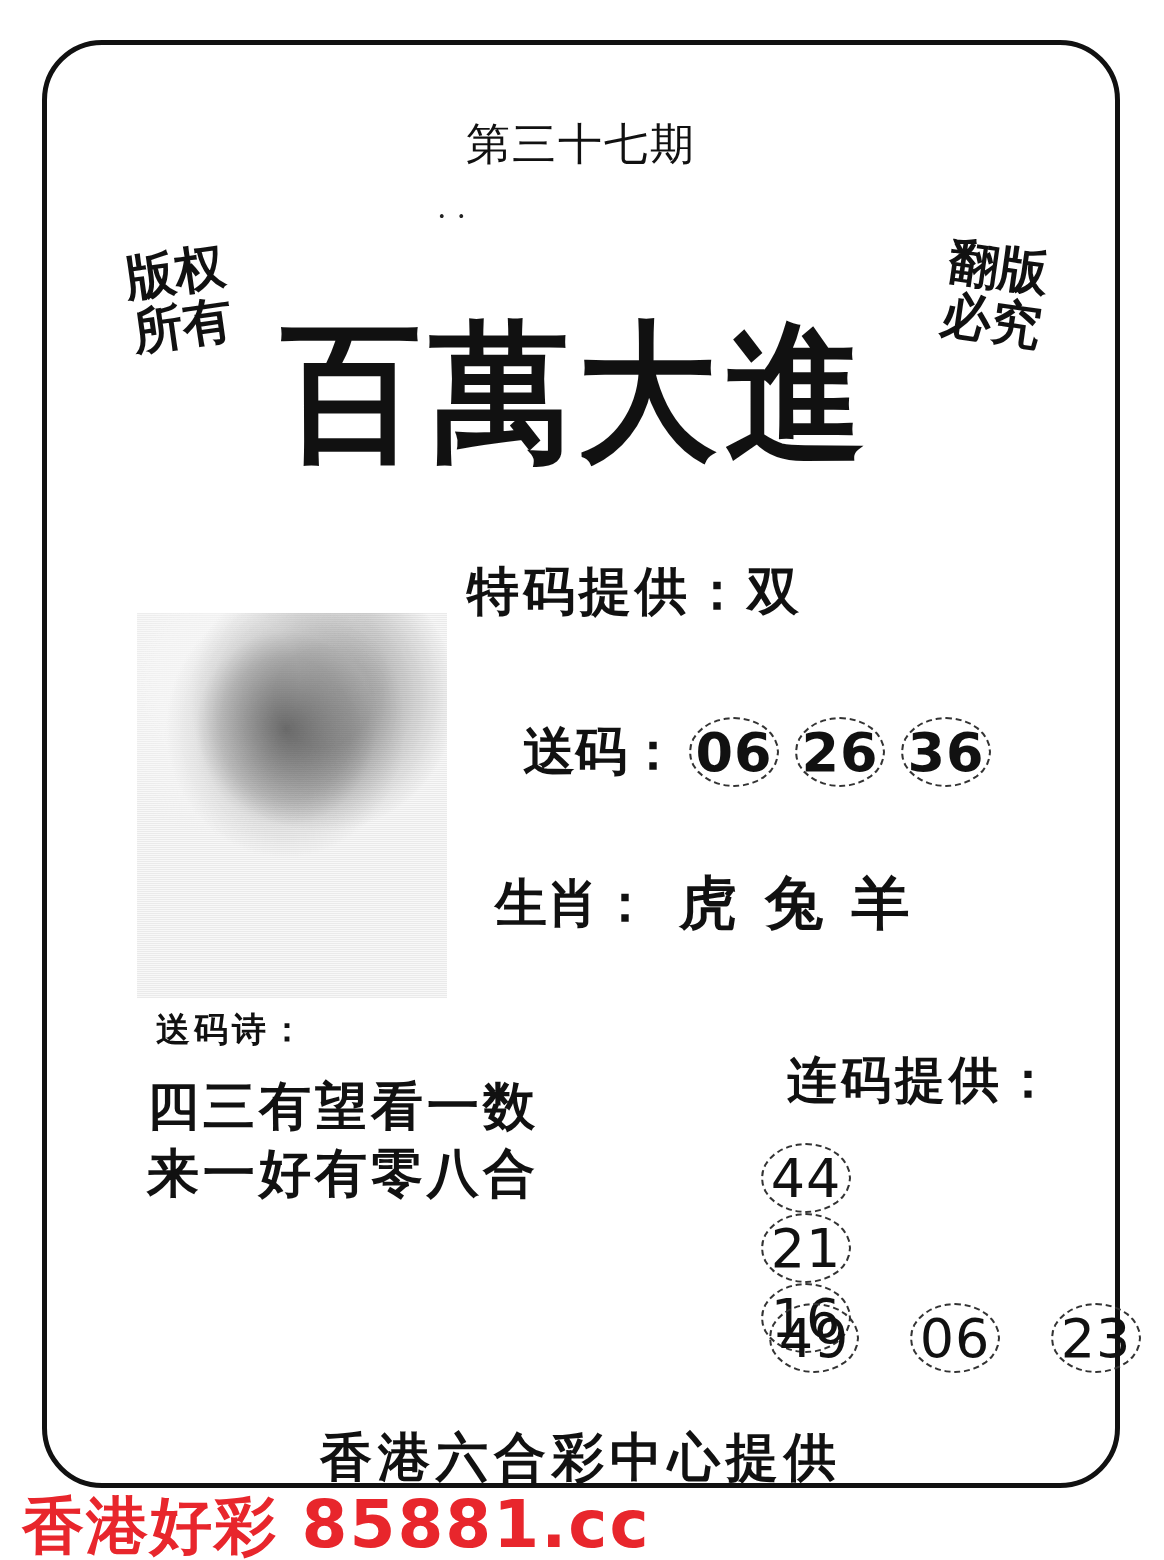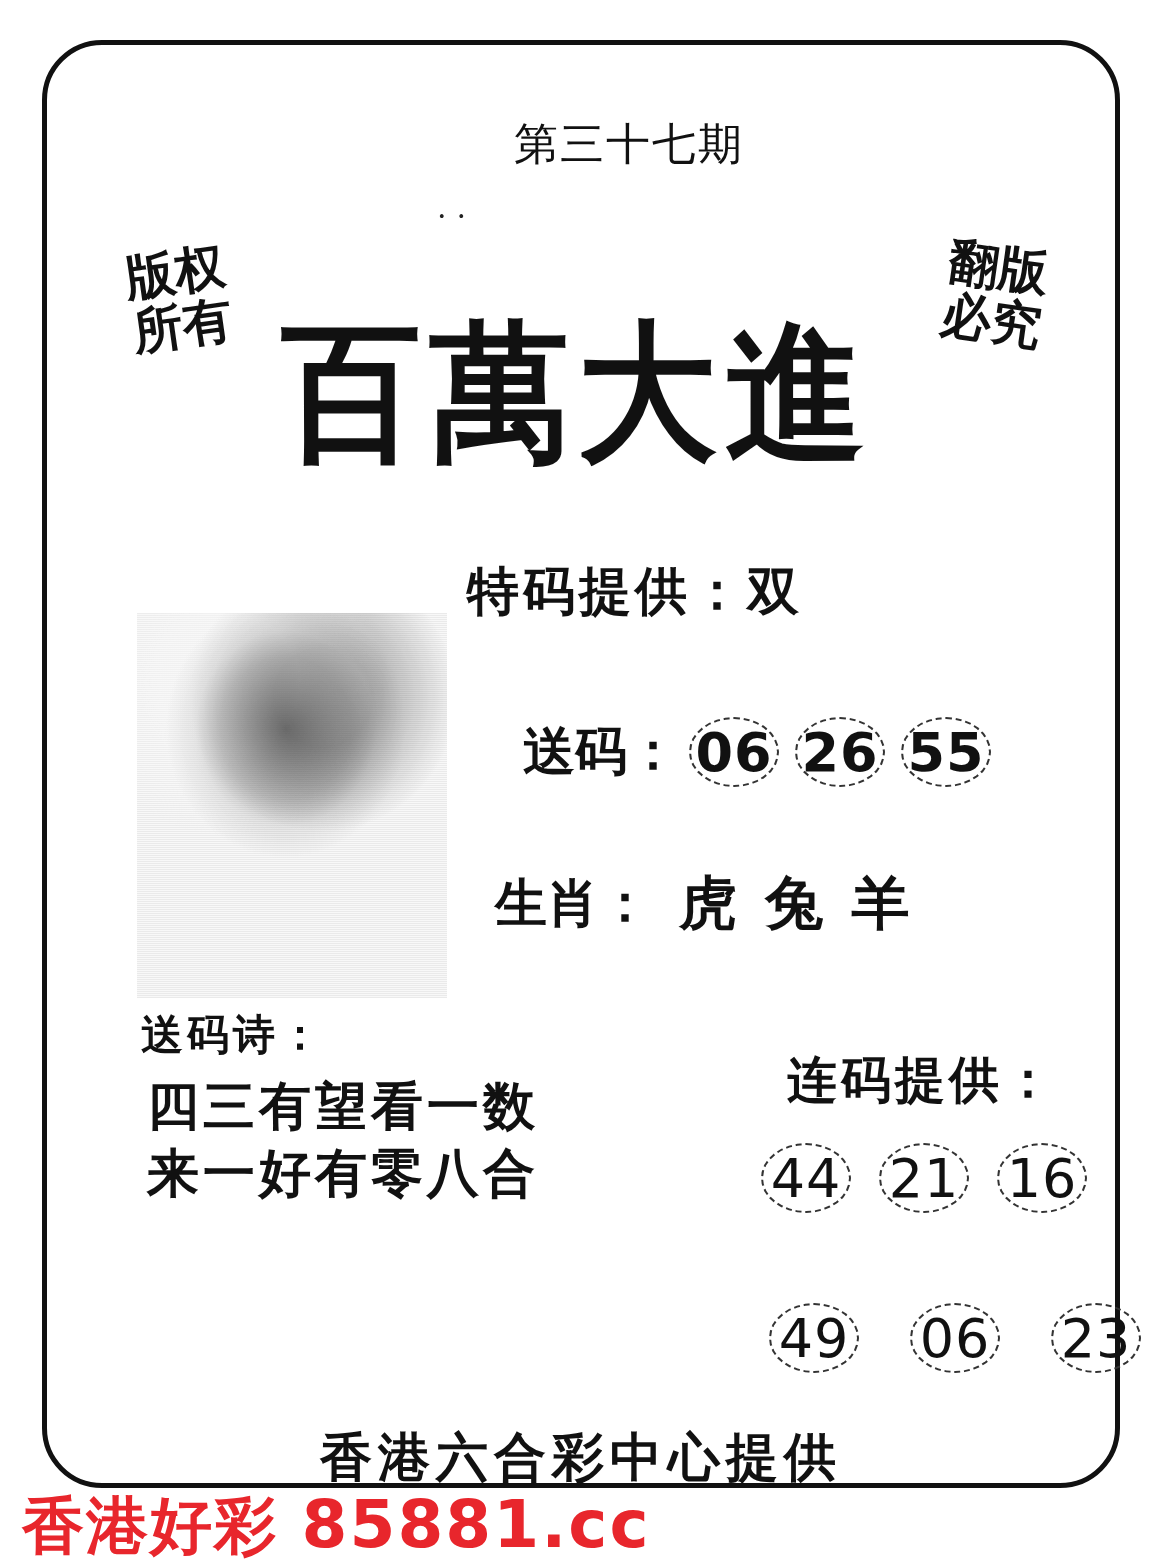--- a/index.html
+++ b/index.html
@@ -29,21 +29,20 @@
 
   .issue {
     position: absolute;
     left: 0;
     top: 70px;
     width: 100%;
     text-align: center;
     font-size: 44px;
     letter-spacing: 2px;
     font-family: "DejaVu Serif", serif;
-    padding-left: 48px;
   }
 
   .dots {
     position: absolute;
     left: 390px;
     top: 145px;
     font-size: 30px;
     letter-spacing: 10px;
     color: #222;
   }
@@ -151,23 +150,23 @@
     border: 2px dashed #333;
     border-radius: 50%;
     font-size: 54px;
     font-family: "DejaVu Sans", sans-serif;
     letter-spacing: 1px;
     margin: 0 6px;
   }
 
   .poem-title {
     position: absolute;
-    left: 94px;
+    left: 109px;
     top: 962px;
-    font-size: 42px;
+    font-size: 34px;
     letter-spacing: 4px;
     font-weight: 600;
   }
   .poem-lines {
     position: absolute;
     left: 100px;
     top: 1028px;
     font-size: 52px;
     line-height: 1.28;
     letter-spacing: 4px;
@@ -182,20 +181,21 @@
     letter-spacing: 4px;
     font-weight: 600;
     white-space: nowrap;
   }
   .lianma-row1 {
     position: absolute;
     left: 700px;
     top: 1098px;
     display: flex;
     align-items: center;
+    flex-direction: column;
   }
   .lianma-row1 .ball { margin: 0 14px; }
   .lianma-row2 {
     position: absolute;
     left: 712px;
     top: 1258px;
     display: flex;
     align-items: center;
     gap: 31px;
   }
@@ -243,21 +243,21 @@
   <div class="title">百萬大進</div>
 
   <div class="special">特码提供：双</div>
 
   <div class="photo"></div>
 
   <div class="row-send">
     <span>送码：</span>
     <span class="ball">06</span>
     <span class="ball">26</span>
-    <span class="ball">55</span>
+    <span class="ball">36</span>
   </div>
 
   <div class="row-zodiac">
     <span>生肖：</span>
     <span class="z">虎 兔 羊</span>
   </div>
 
   <div class="poem-title">送码诗：</div>
   <div class="poem-lines">
     <div>四三有望看一数</div>

